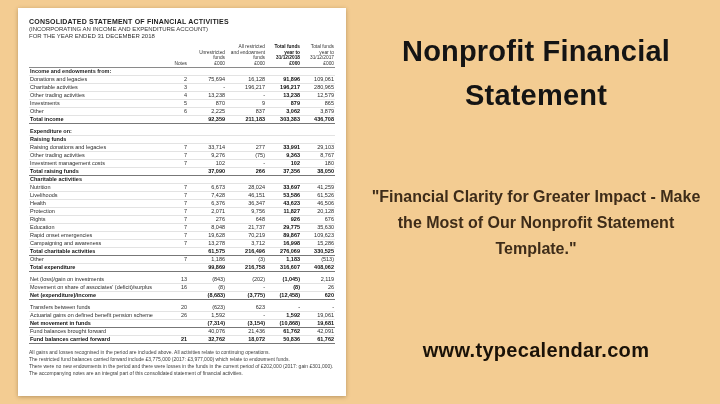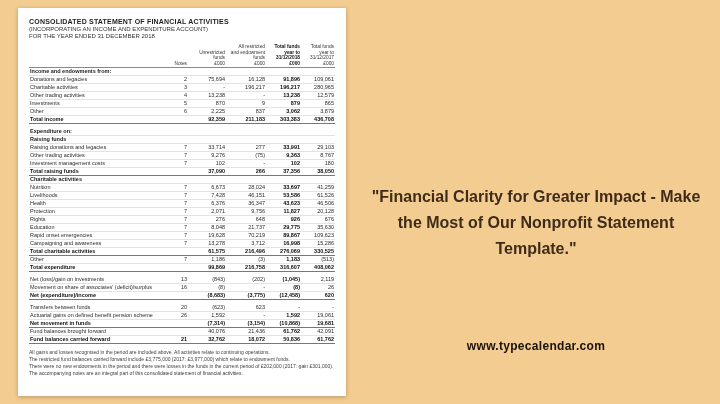--- a/index.html
+++ b/index.html
@@ -43,21 +43,21 @@
     position:absolute;top:30px;left:6px;right:6px;margin:0;
     text-align:center;font-size:29px;line-height:1.5;font-weight:800;
     letter-spacing:.2px;
   }
   .quote{
     position:absolute;top:184px;left:16px;right:16px;
     text-align:center;font-size:16px;line-height:1.62;font-weight:bold;
   }
   .website{
     position:absolute;top:339px;left:0;right:0;
-    text-align:center;font-size:12px;font-weight:bold;letter-spacing:.3px;
+    text-align:center;font-size:20px;font-weight:bold;letter-spacing:.3px;
   }
 </style>
 </head>
 <body>
 
 <div class="canvas" style="background: rgb(243, 204, 146);">
 
   <div class="doc">
     <div class="doc-title">CONSOLIDATED STATEMENT OF FINANCIAL ACTIVITIES</div>
     <div class="doc-sub">(INCORPORATING AN INCOME AND EXPENDITURE ACCOUNT)</div>
@@ -352,17 +352,18 @@
 
     <div class="footnotes" id="footnotes">
         <div>All gains and losses recognised in the period are included above. All activities relate to continuing operations.</div>
         <div>The restricted fund balances carried forward include £3,775,000 (2017: £3,977,000) which relate to endowment funds.</div>
         <div>There were no new endowments in the period and there were losses in the funds in the current period of £202,000 (2017: gain £301,000).</div>
         <div>The accompanying notes are an integral part of this consolidated statement of financial activities.</div>
       </div>
   </div>
 
   <div class="right">
+    <h1 class="poster-title" style="color: rgb(20, 20, 20);">Nonprofit Financial Statement</h1>
     <div class="quote" style="color: rgb(62, 44, 25);">"Financial Clarity for Greater Impact - Make the Most of Our Nonprofit Statement Template."</div>
     <div class="website" style="color: rgb(26, 18, 8);">www.typecalendar.com</div>
   </div>
 
 </div>
 
 </body></html>

